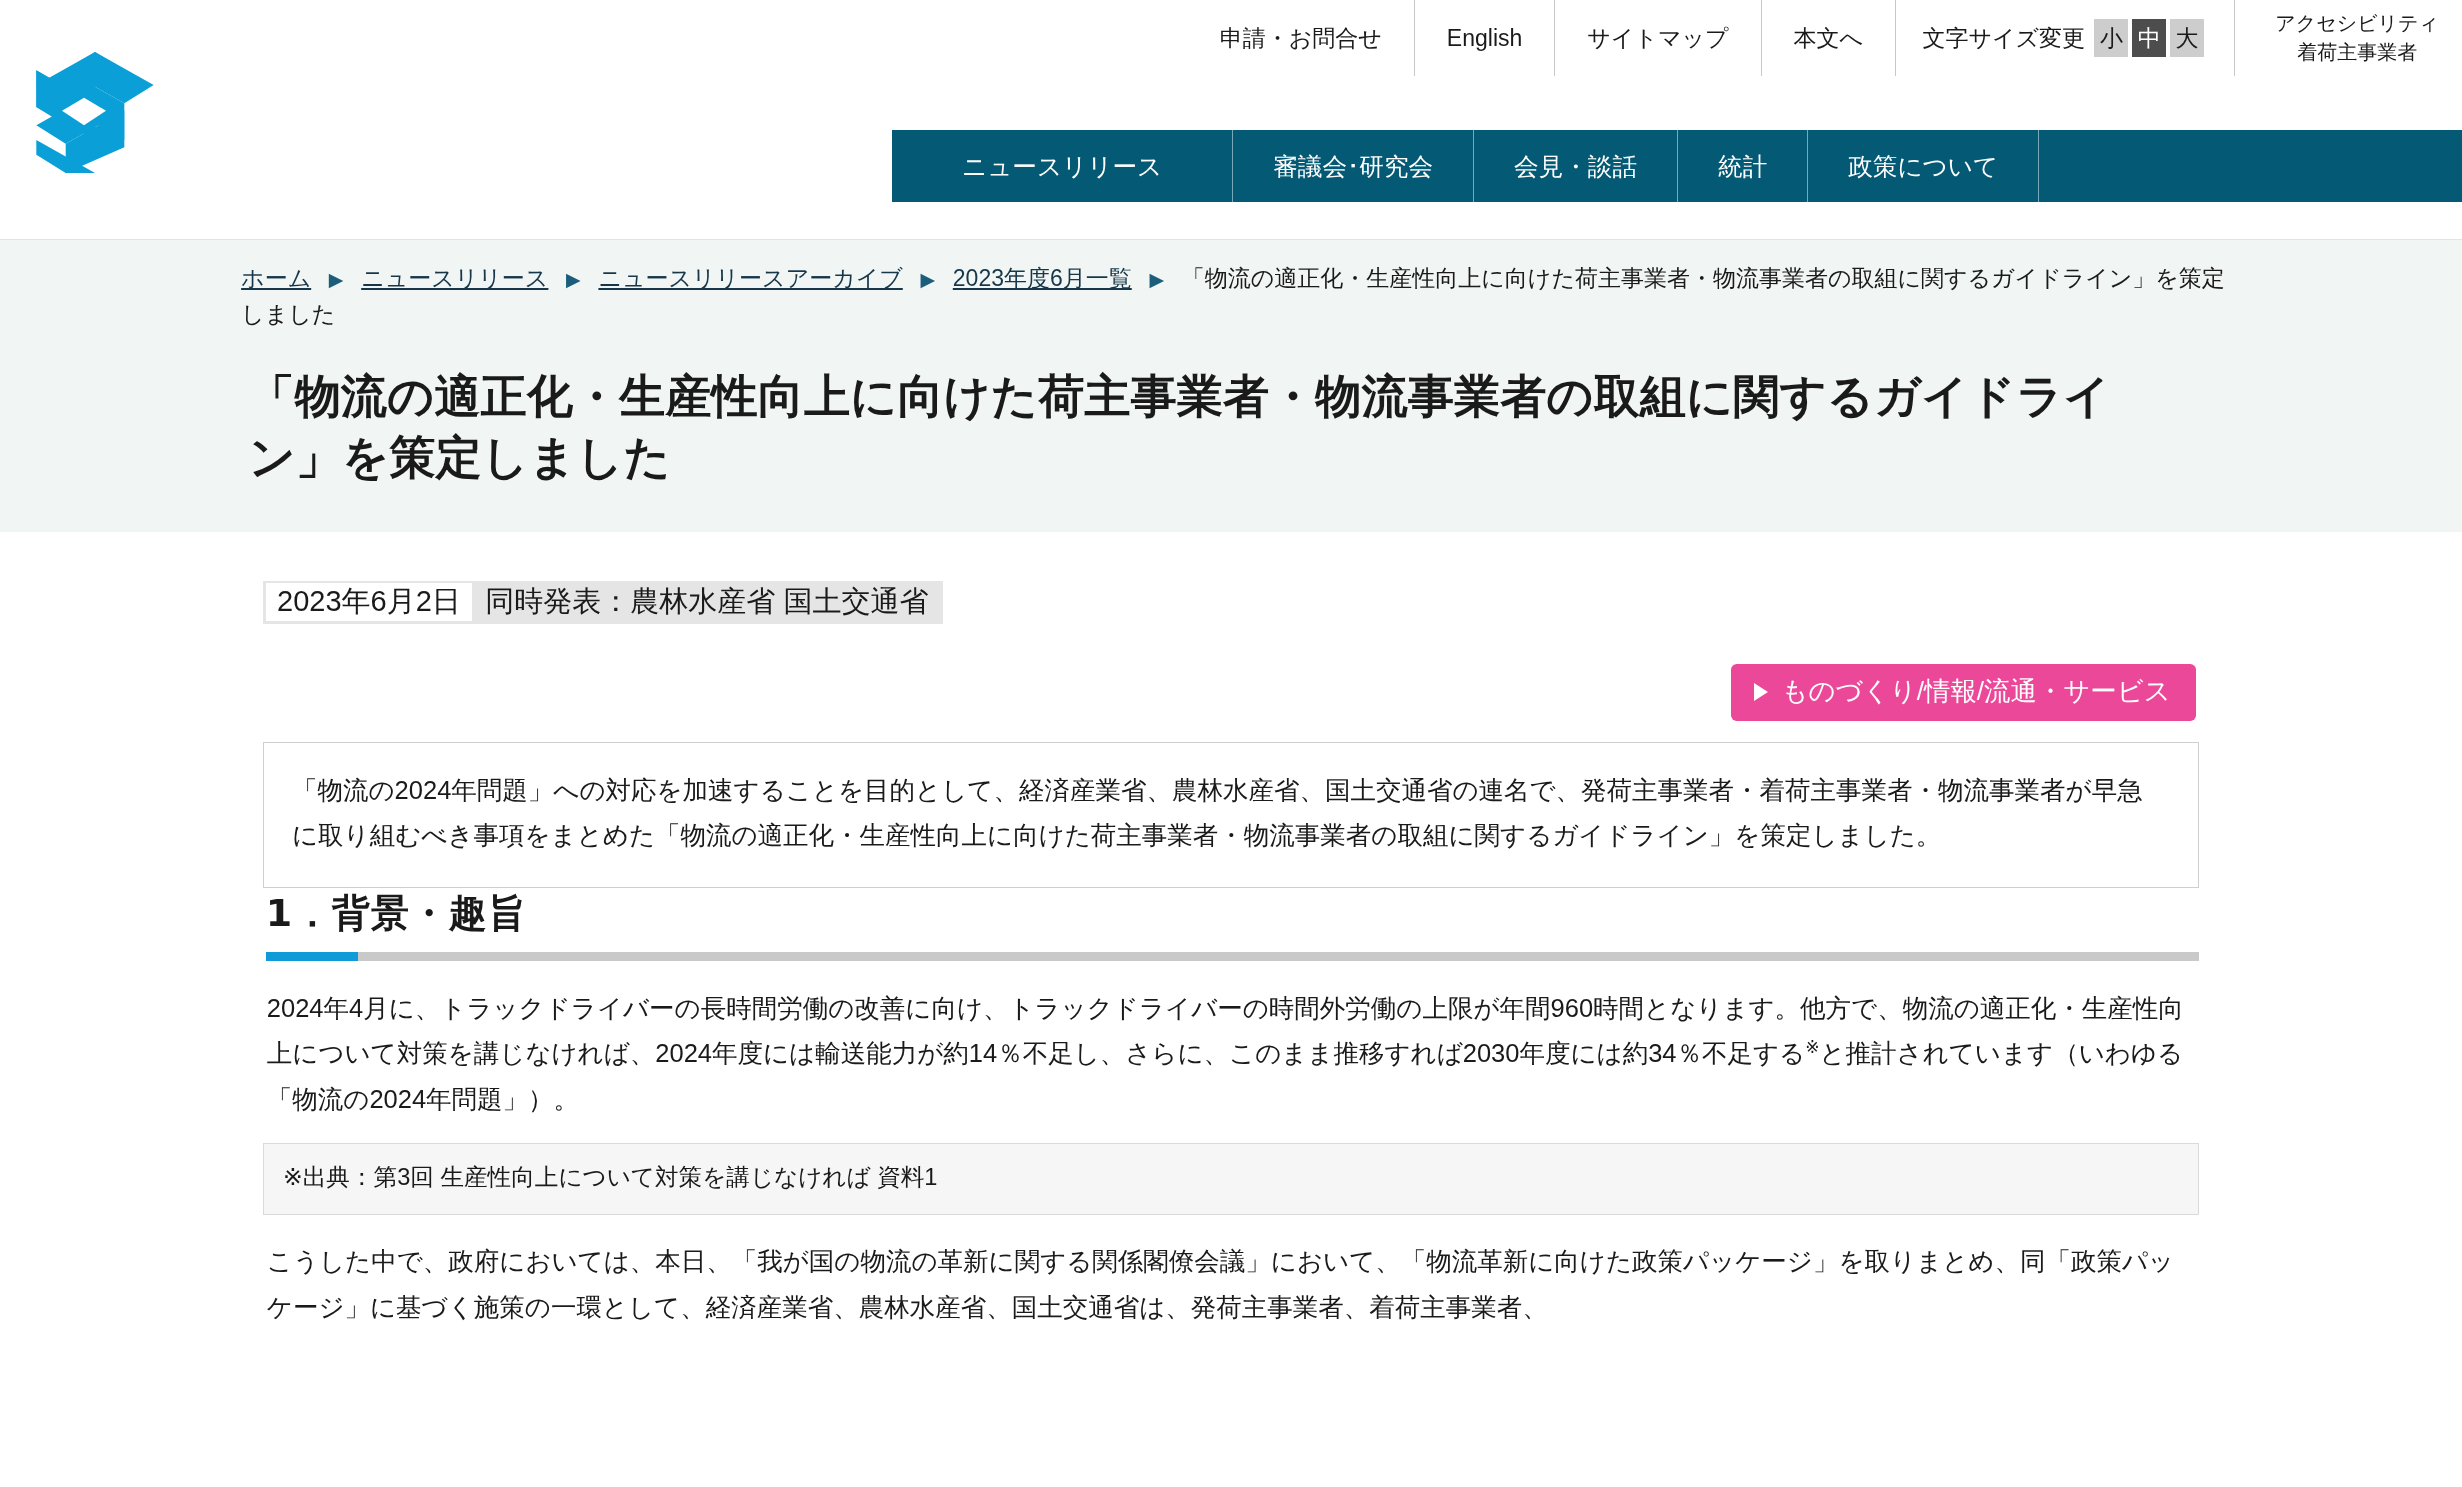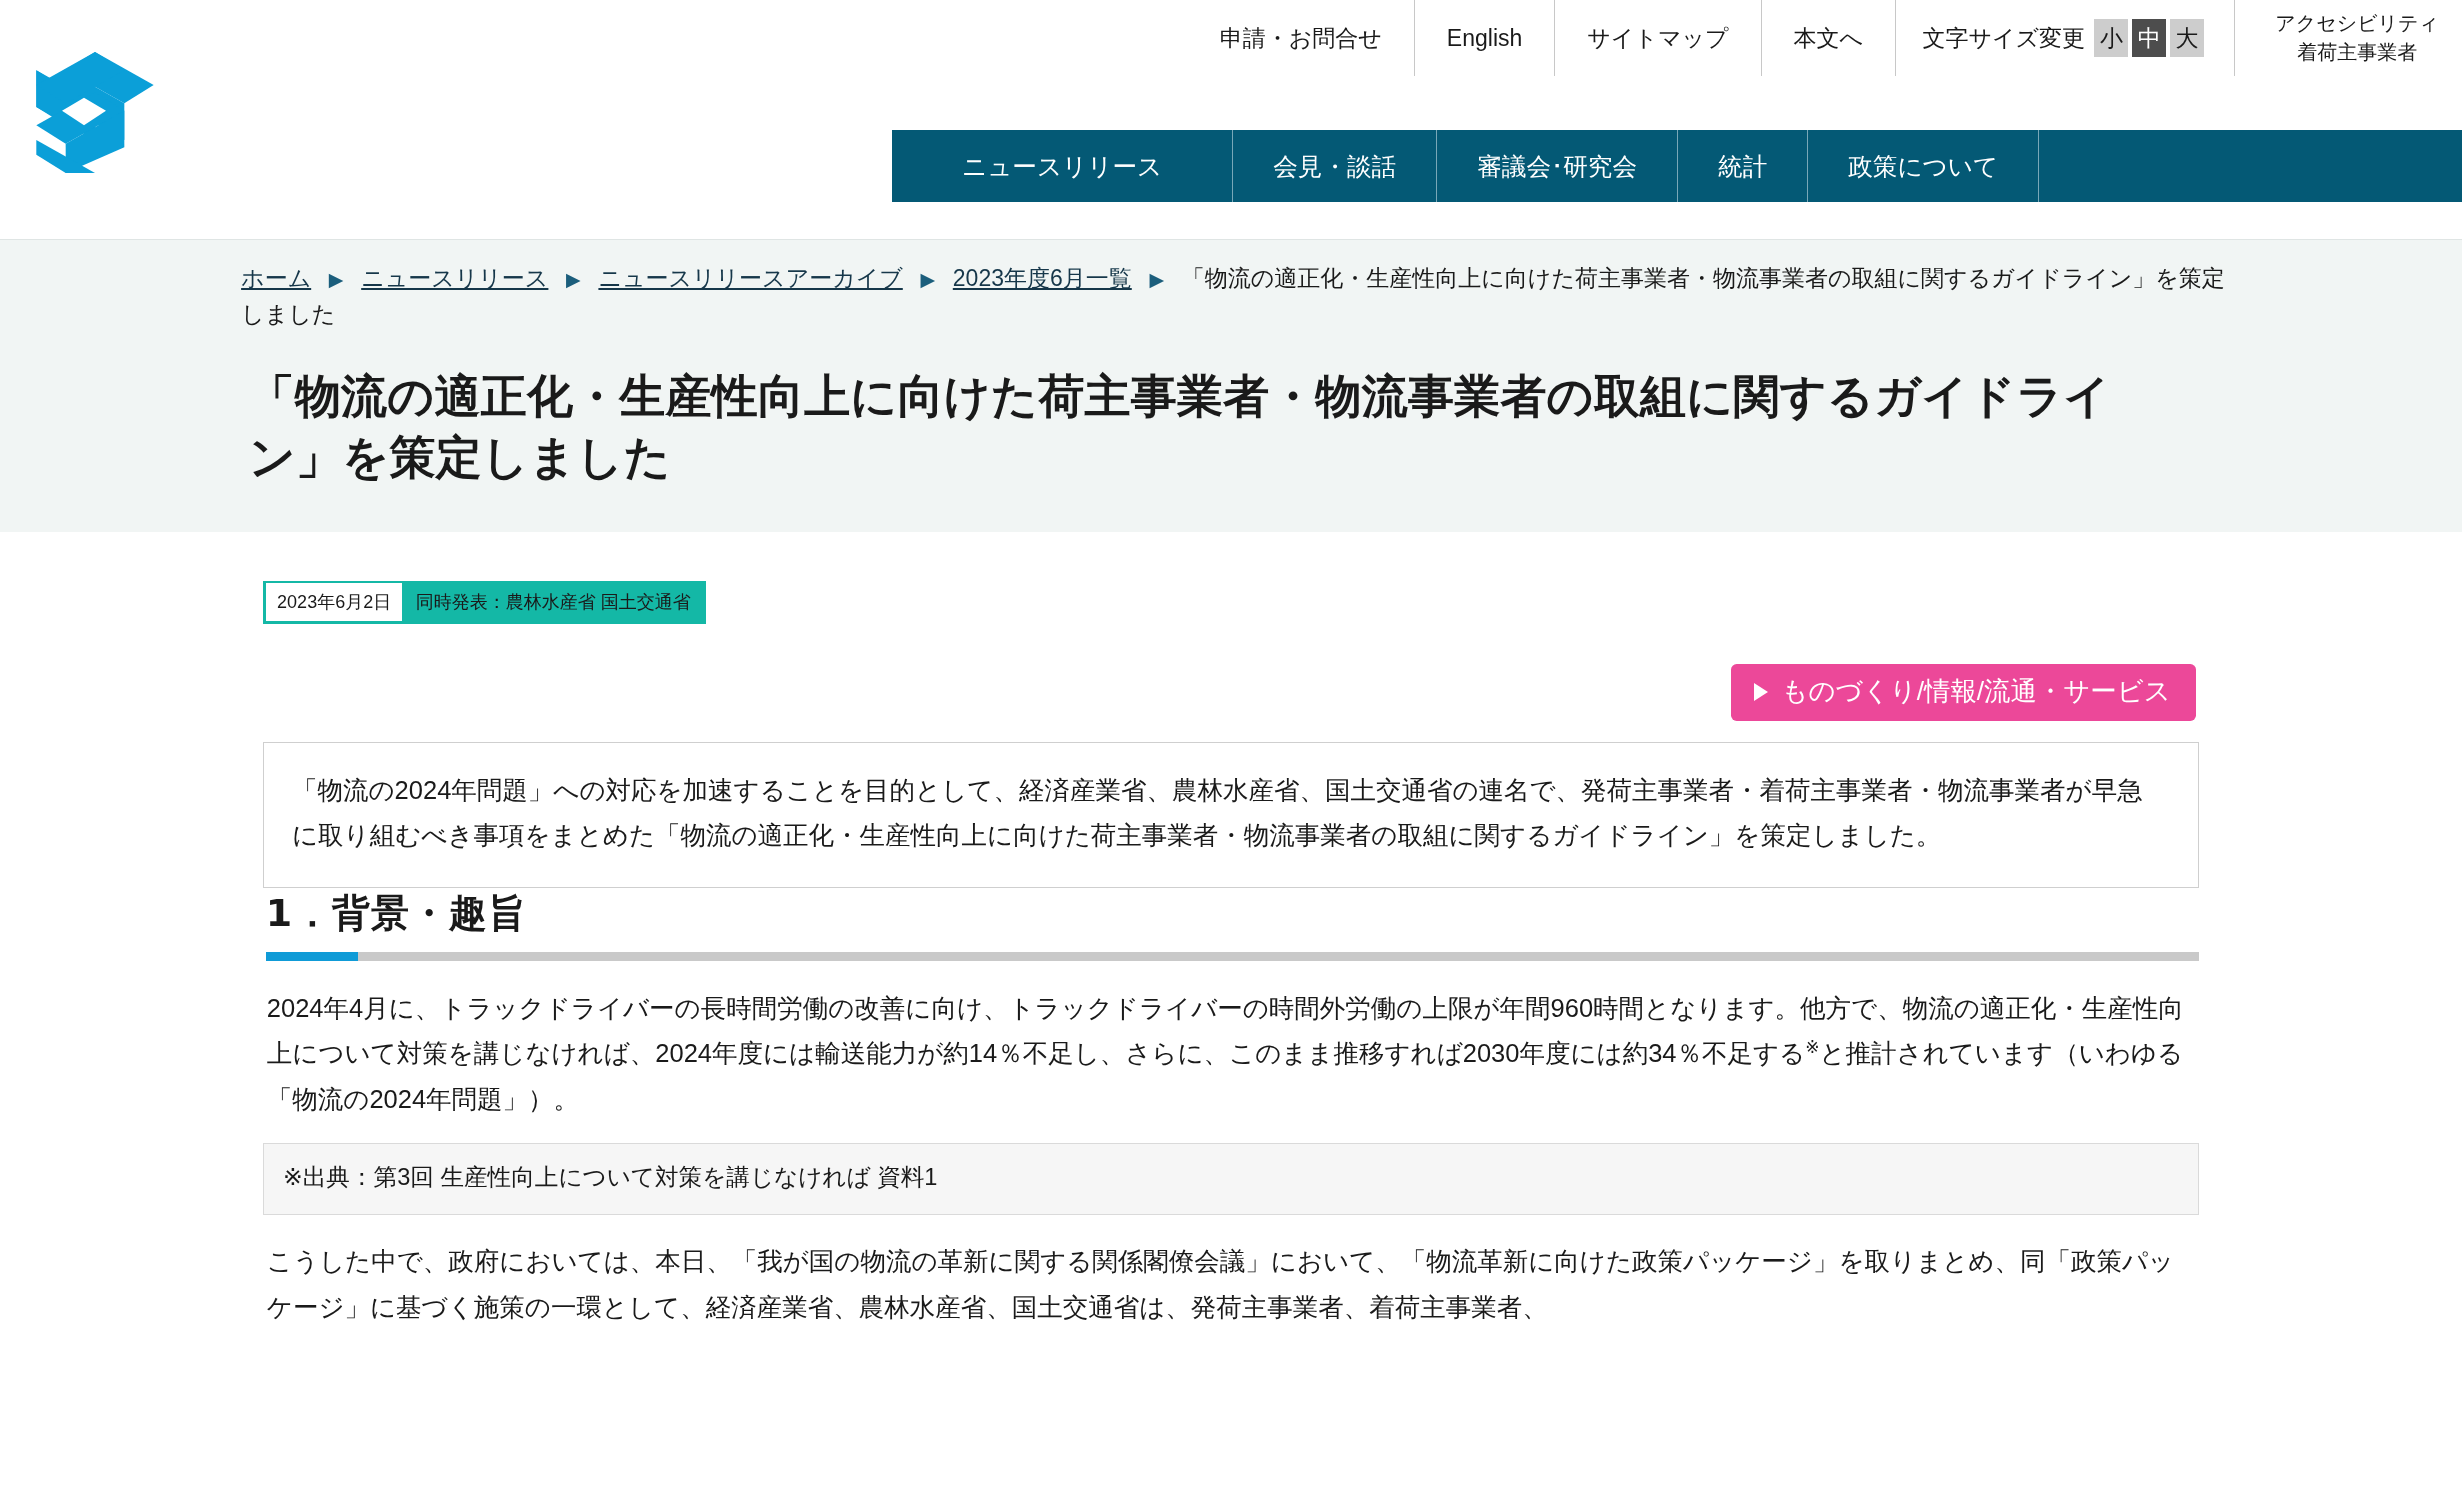--- a/index.html
+++ b/index.html
@@ -174,22 +174,22 @@
     padding-left: 7.6px;
   }
 
   
   .main { padding-top: 49px; background: #ffffff; }
   .main-wrap { width: 1936px; margin: 0 auto; }
 
   .meta-row {
     display: inline-flex;
     align-items: stretch;
-    background: #14b8a6;
-    font-size: 18px;
+    background: #e5e5e5;
+    font-size: 29px;
     height: 43px;
   }
   .meta-date {
     background: #ffffff;
     display: flex;
     align-items: center;
     padding: 0 11.3px;
     margin: 2.8px 0 2.8px 2.8px;
     color: #1a1a1a;
   }
@@ -312,22 +312,22 @@
     </div>
 
     <div class="util-access">
       <span>アクセシビリティ</span>
       <span>着荷主事業者</span>
     </div>
   </div>
 
   <nav class="gnav">
     <div class="gnav-item">ニュースリリース</div>
+    <div class="gnav-item">審議会･研究会</div>
     <div class="gnav-item">会見・談話</div>
-    <div class="gnav-item">審議会･研究会</div>
     <div class="gnav-item">統計</div>
     <div class="gnav-item">政策について</div>
     <div class="gnav-end"></div>
   </nav>
 </div>
 
 <div class="band">
   <div class="wrap">
     <div class="breadcrumb">
       <span class="bc-link">ホーム</span>

